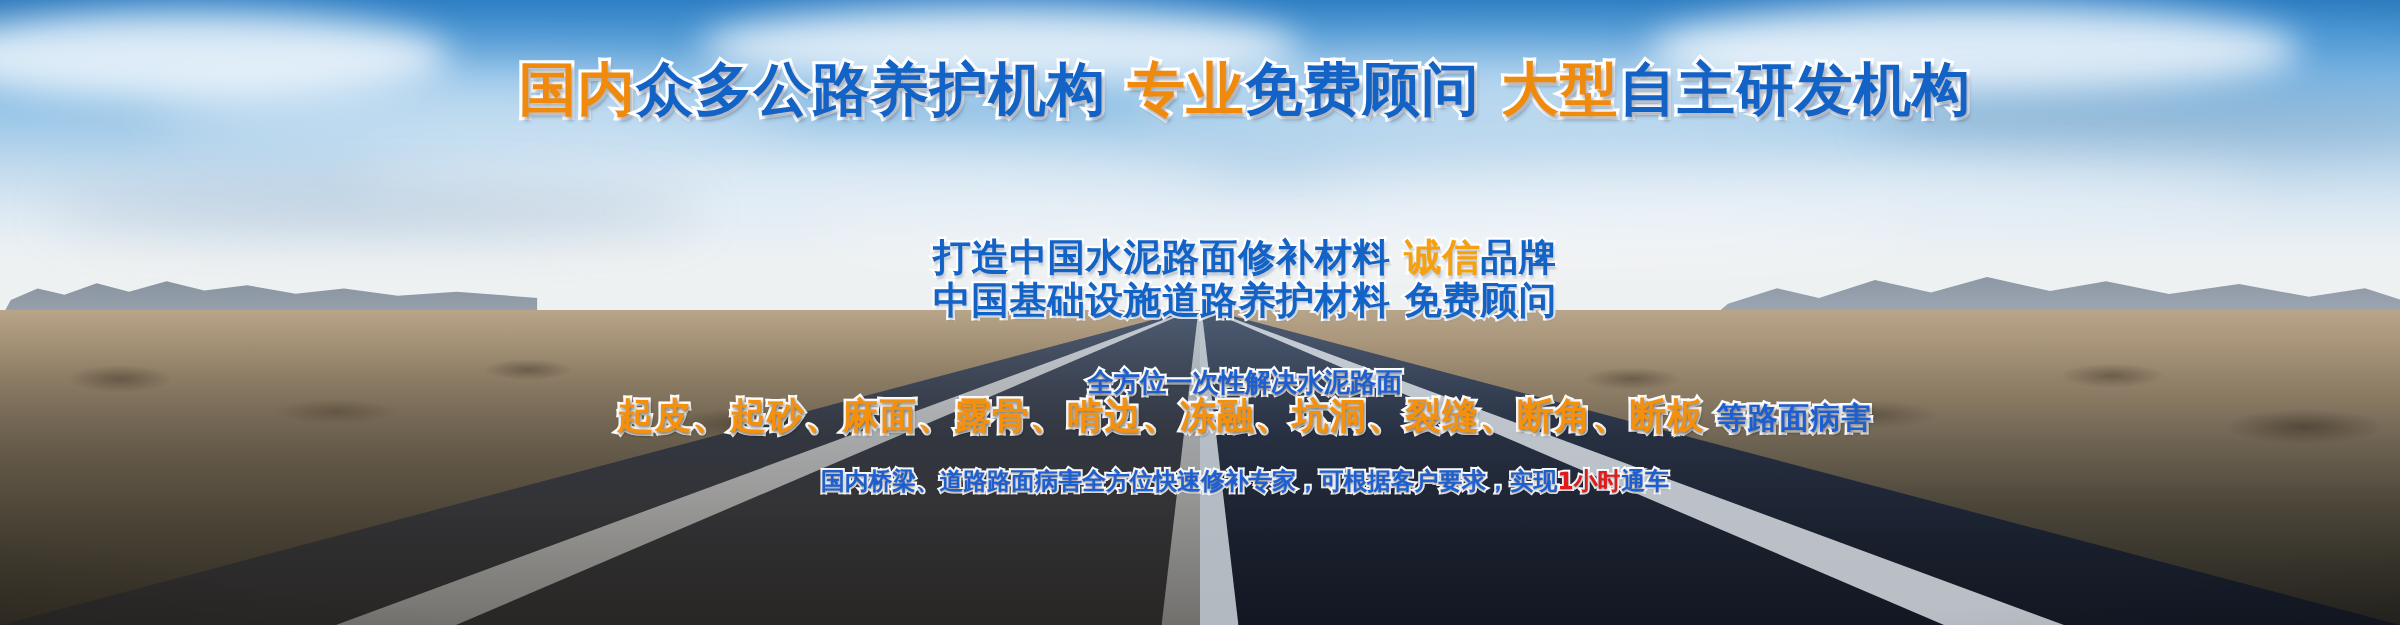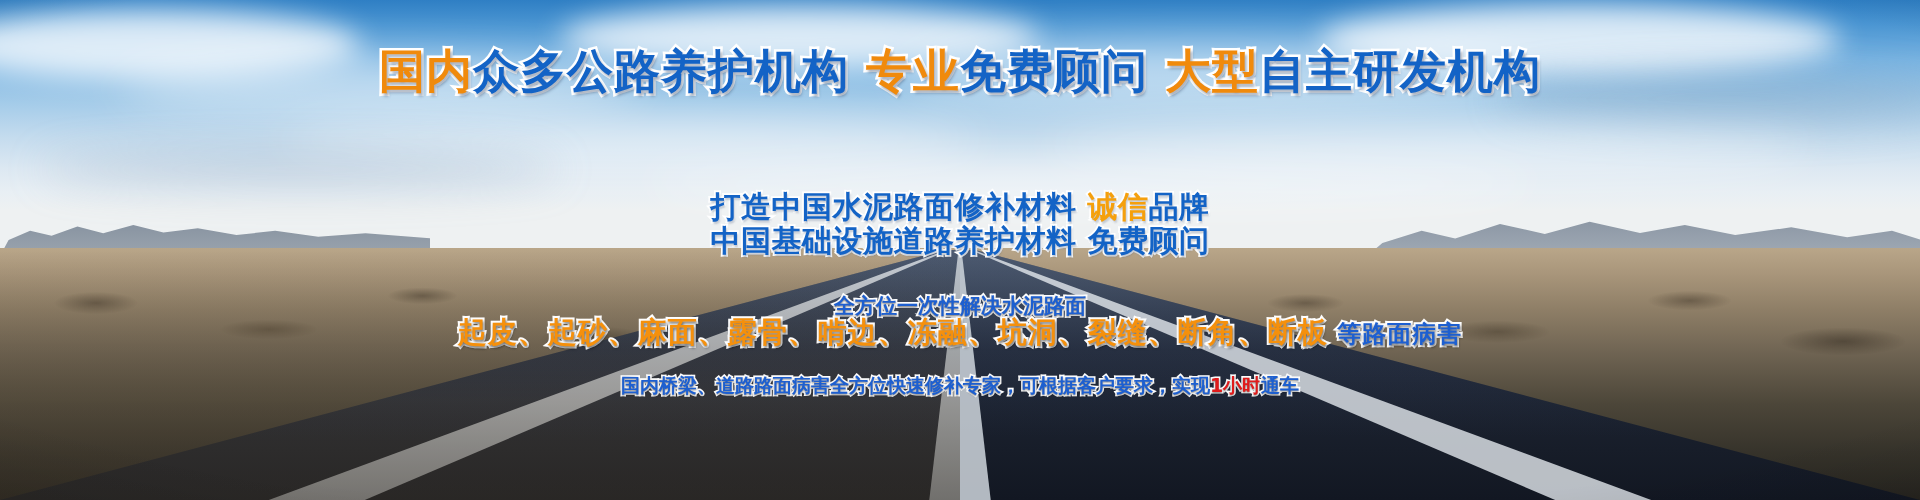--- a/index.html
+++ b/index.html
@@ -122,21 +122,21 @@
     background:linear-gradient(to bottom, rgba(130,115,90,0) 0%, rgba(90,78,60,.35) 60%, rgba(60,52,40,.55) 100%);
     pointer-events:none;
   }
   .vignette{
     position:absolute;inset:0;
     background:radial-gradient(ellipse 115% 110% at 50% 45%, rgba(0,0,0,0) 55%, rgba(0,0,0,.35) 100%);
     pointer-events:none;
   }
 
   
-  .copy{position:absolute;left:0;top:0;width:100%;height:100%;}
+  .copy{position:absolute;left:0;top:0;width:100%;height:100%;padding-left:36px;}
 
   .hl{
     position:absolute;
     width:100%;
     text-align:center;
     font-weight:bold;
     letter-spacing:1px;
     white-space:nowrap;
   }
   .hl .o{color:#f08a0c;}

